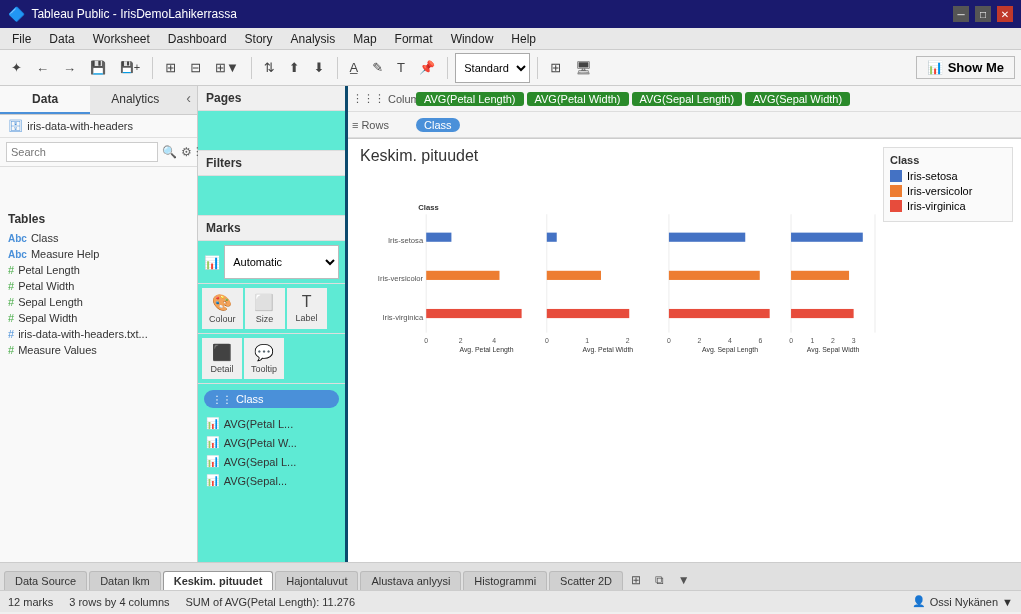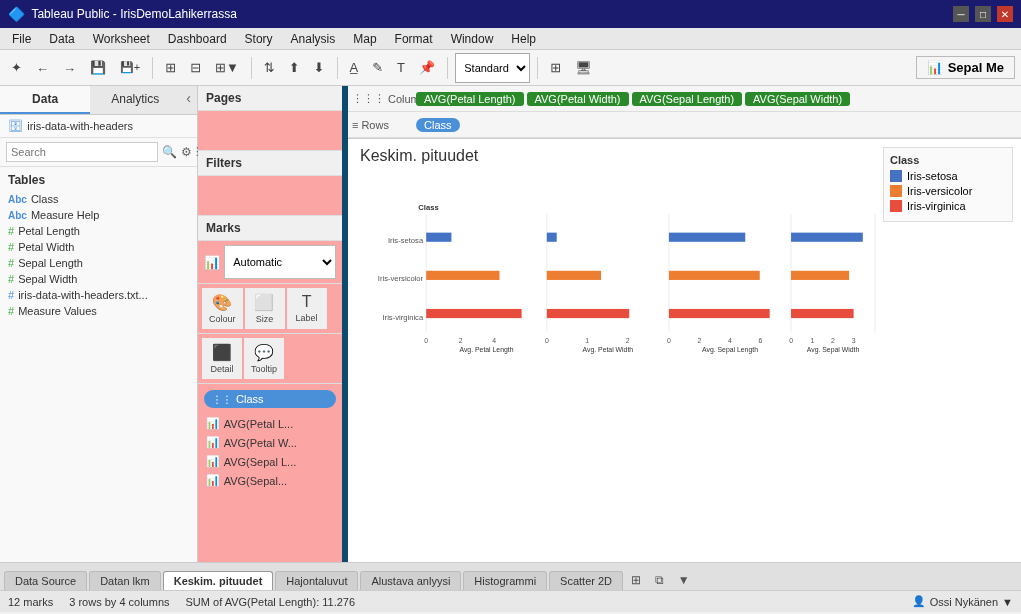--- a/index.html
+++ b/index.html
@@ -149,39 +149,40 @@
     .tables-section {
       padding: 6px 8px;
       overflow-y: auto;
       flex: 1;
     }
     .tables-header {
       font-weight: bold;
       font-size: 12px;
       margin-bottom: 4px;
       color: #333;
+      margin-top: 39px;
     }
     .field-item {
       display: flex;
       align-items: center;
       padding: 2px 0;
       gap: 4px;
       font-size: 11px;
       color: #333;
       cursor: pointer;
     }
     .field-type-abc { color: #4a90d9; font-weight: bold; font-size: 10px; }
     .field-type-hash { color: #4a4; font-size: 11px; }
     .field-type-blue { color: #4a90d9; font-size: 11px; }
 
     
     .middle-panel {
       width: 150px;
-      border-right: 6px solid #0c4a6e;
-      background: #fca5a5;
+      border-right: 3px solid #0c4a6e;
+      background: #5eead4;
       display: flex;
       flex-direction: column;
     }
     .section-header {
       padding: 5px 8px;
       font-size: 12px;
       font-weight: bold;
       color: #333;
       border-bottom: 1px solid #ddd;
       background: #f0f0f0;
@@ -436,21 +437,21 @@
   <button class="toolbar-btn">📌</button>
   <div class="toolbar-sep"></div>
   <select class="toolbar-select">
     <option>Standard</option>
   </select>
   <div class="toolbar-sep"></div>
   <button class="toolbar-btn">⊞</button>
   <button class="toolbar-btn">🖥</button>
   <button class="show-me-btn">
     <span>📊</span>
-    <span>Sepal Me</span>
+    <span>Show Me</span>
   </button>
 </div>
 
 <div class="main-layout">
 
   <div class="left-panel">
     <div class="panel-tabs">
       <div class="panel-tab active">Data</div>
       <div class="panel-tab">Analytics</div>
       <div class="panel-tab-close">‹</div>

